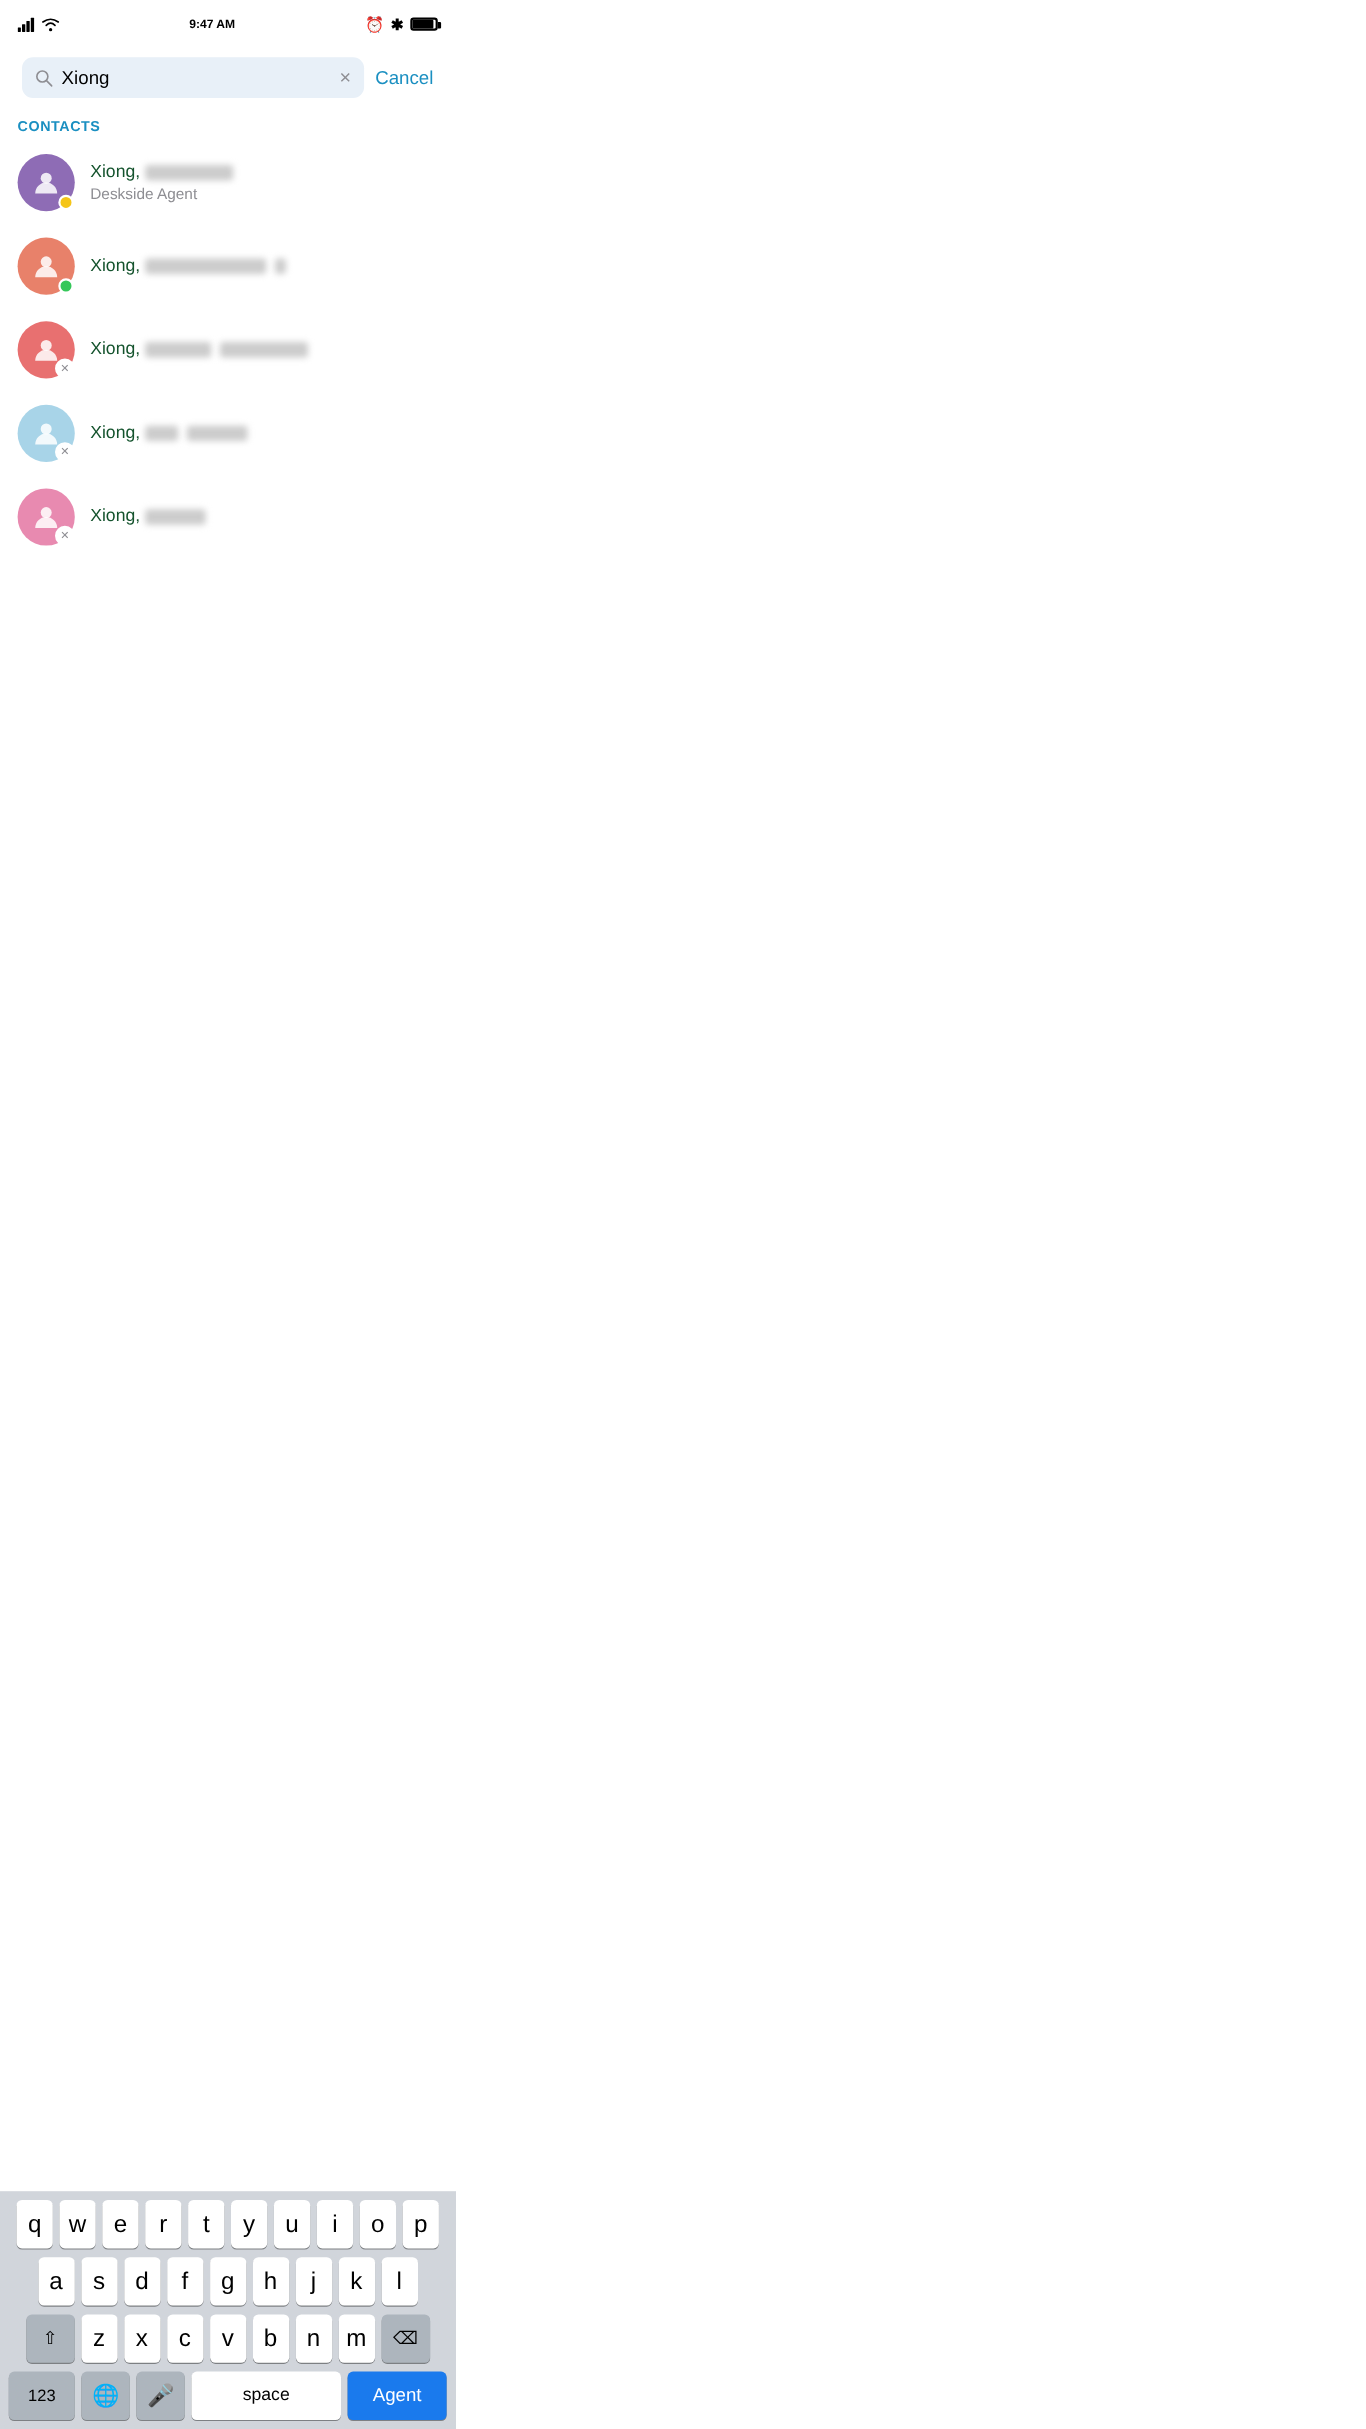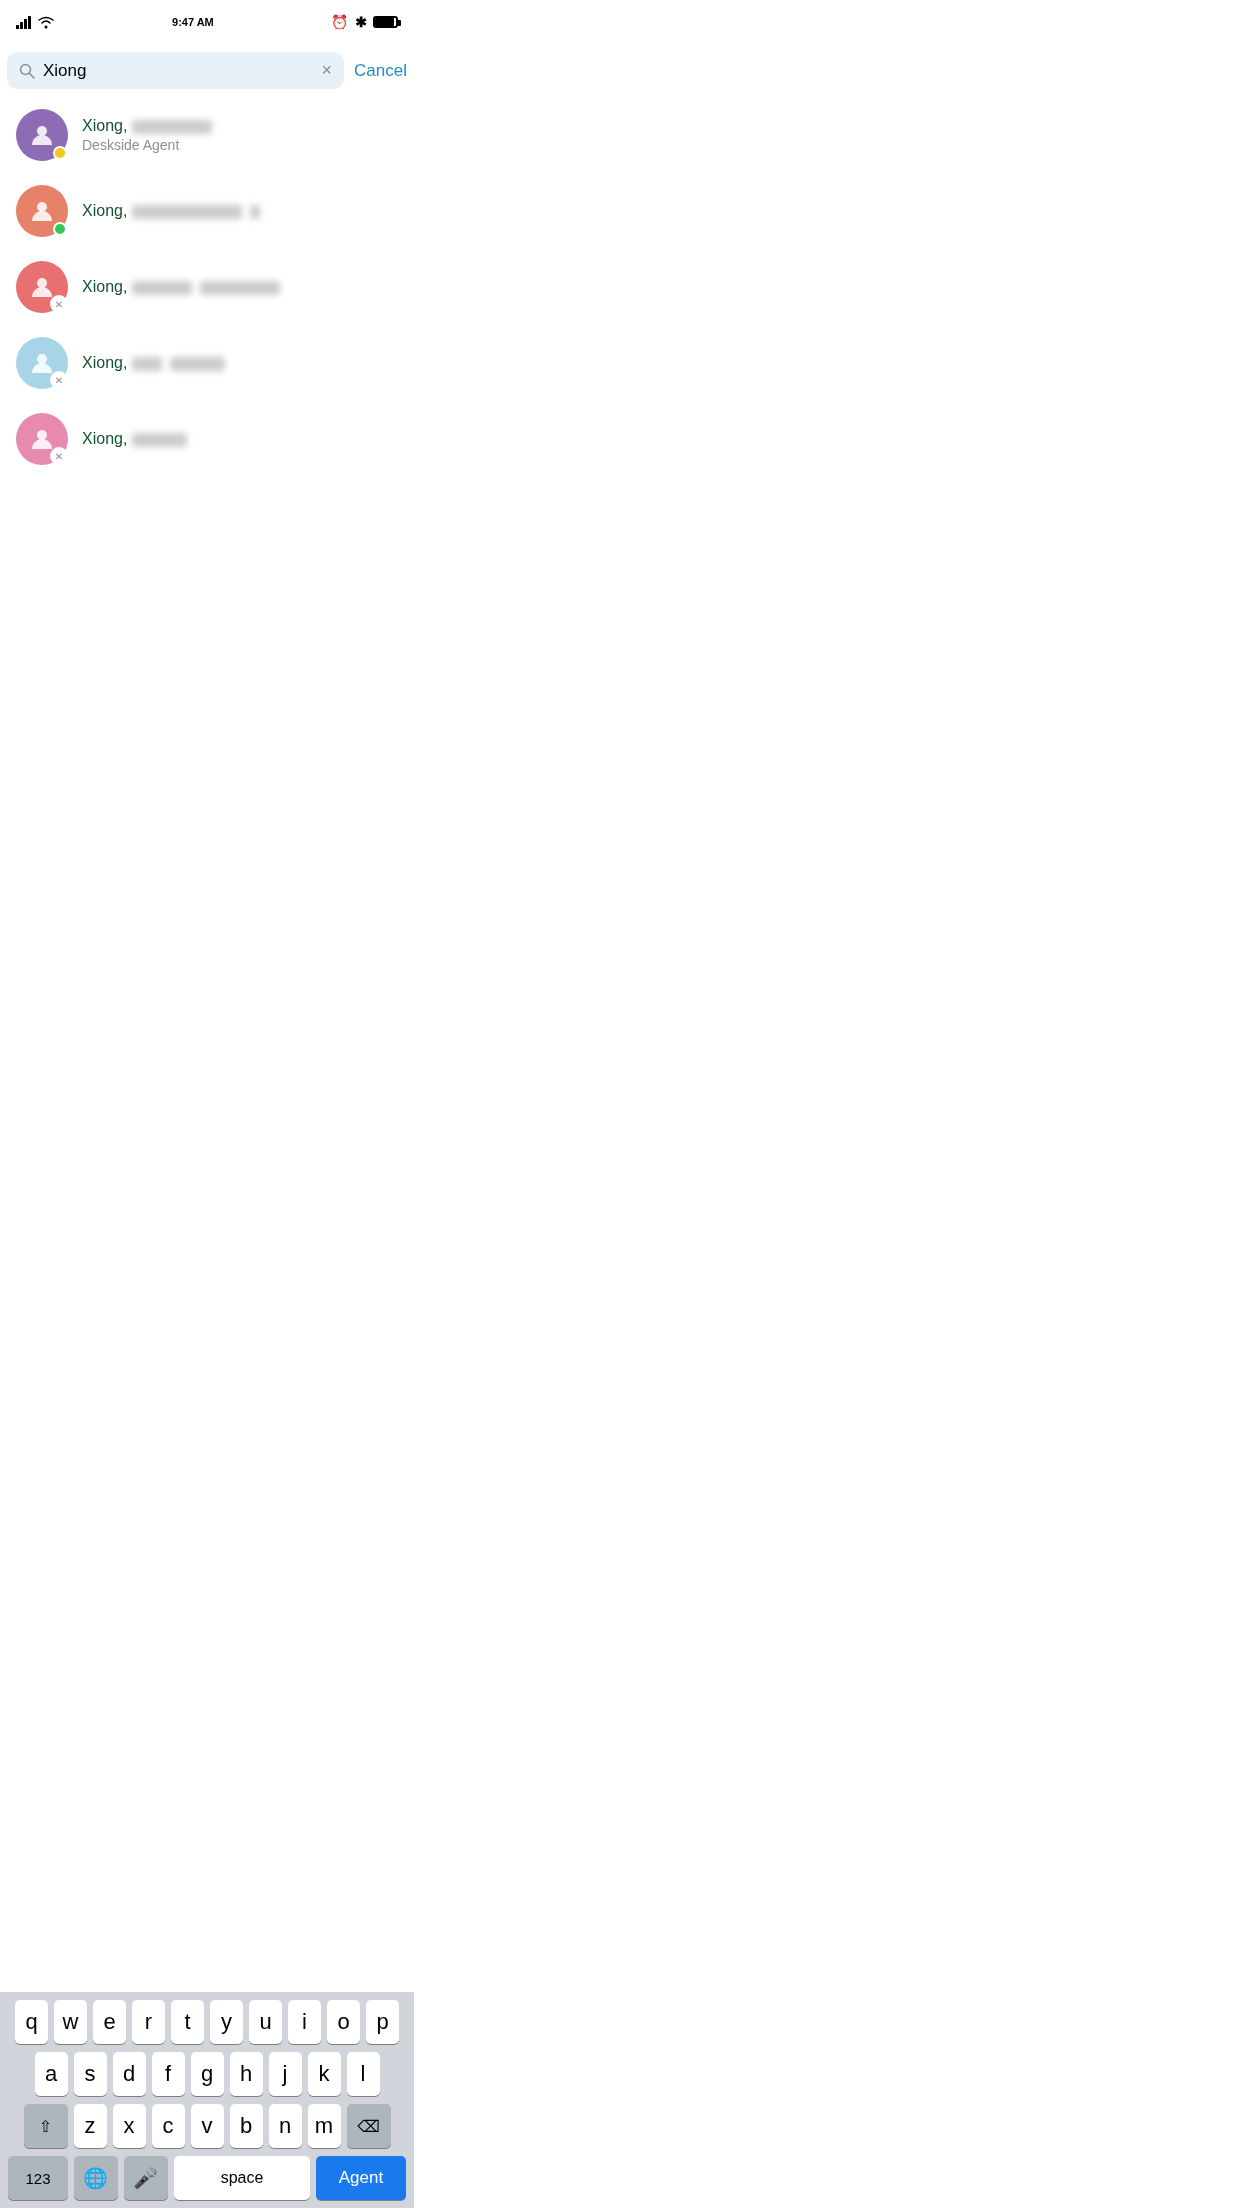--- a/index.html
+++ b/index.html
@@ -41,21 +41,21 @@
     .battery-fill {
       width: 90%;
       height: 100%;
       background: #000;
       border-radius: 1px;
     }
 
     
     .search-bar {
       display: flex;
-      padding: 8px 7px;
+      padding: 8px 20px;
       gap: 10px;
       background: #fff;
     }
     .search-input-wrapper {
       flex: 1;
       display: flex;
       align-items: center;
       background: #e8f0f8;
       border-radius: 10px;
       padding: 8px 12px;
@@ -295,20 +295,21 @@
       <line x1="10.5" y1="10.5" x2="15" y2="15" stroke="#8e8e93" stroke-width="1.5" stroke-linecap="round"></line>
     </svg>
     <input type="text" class="search-input" value="Xiong" style="">
     <button class="clear-btn">×</button>
   </div>
   <button class="cancel-btn">Cancel</button>
 </div>
 
 <div class="content-area">
 
+  <div class="section-header">CONTACTS</div>
 
   <div class="contact-list">
 
     <div class="contact-item">
       <div class="avatar-wrapper">
         <div class="avatar" style="background-color:#8e6cb5;">
           <svg viewBox="0 0 28 28" fill="none">
             <circle cx="14" cy="10" r="5" fill="rgba(255,255,255,0.85)"></circle>
             <path d="M4 24c0-5.5 4.5-10 10-10s10 4.5 10 10" fill="rgba(255,255,255,0.85)"></path>
           </svg>

